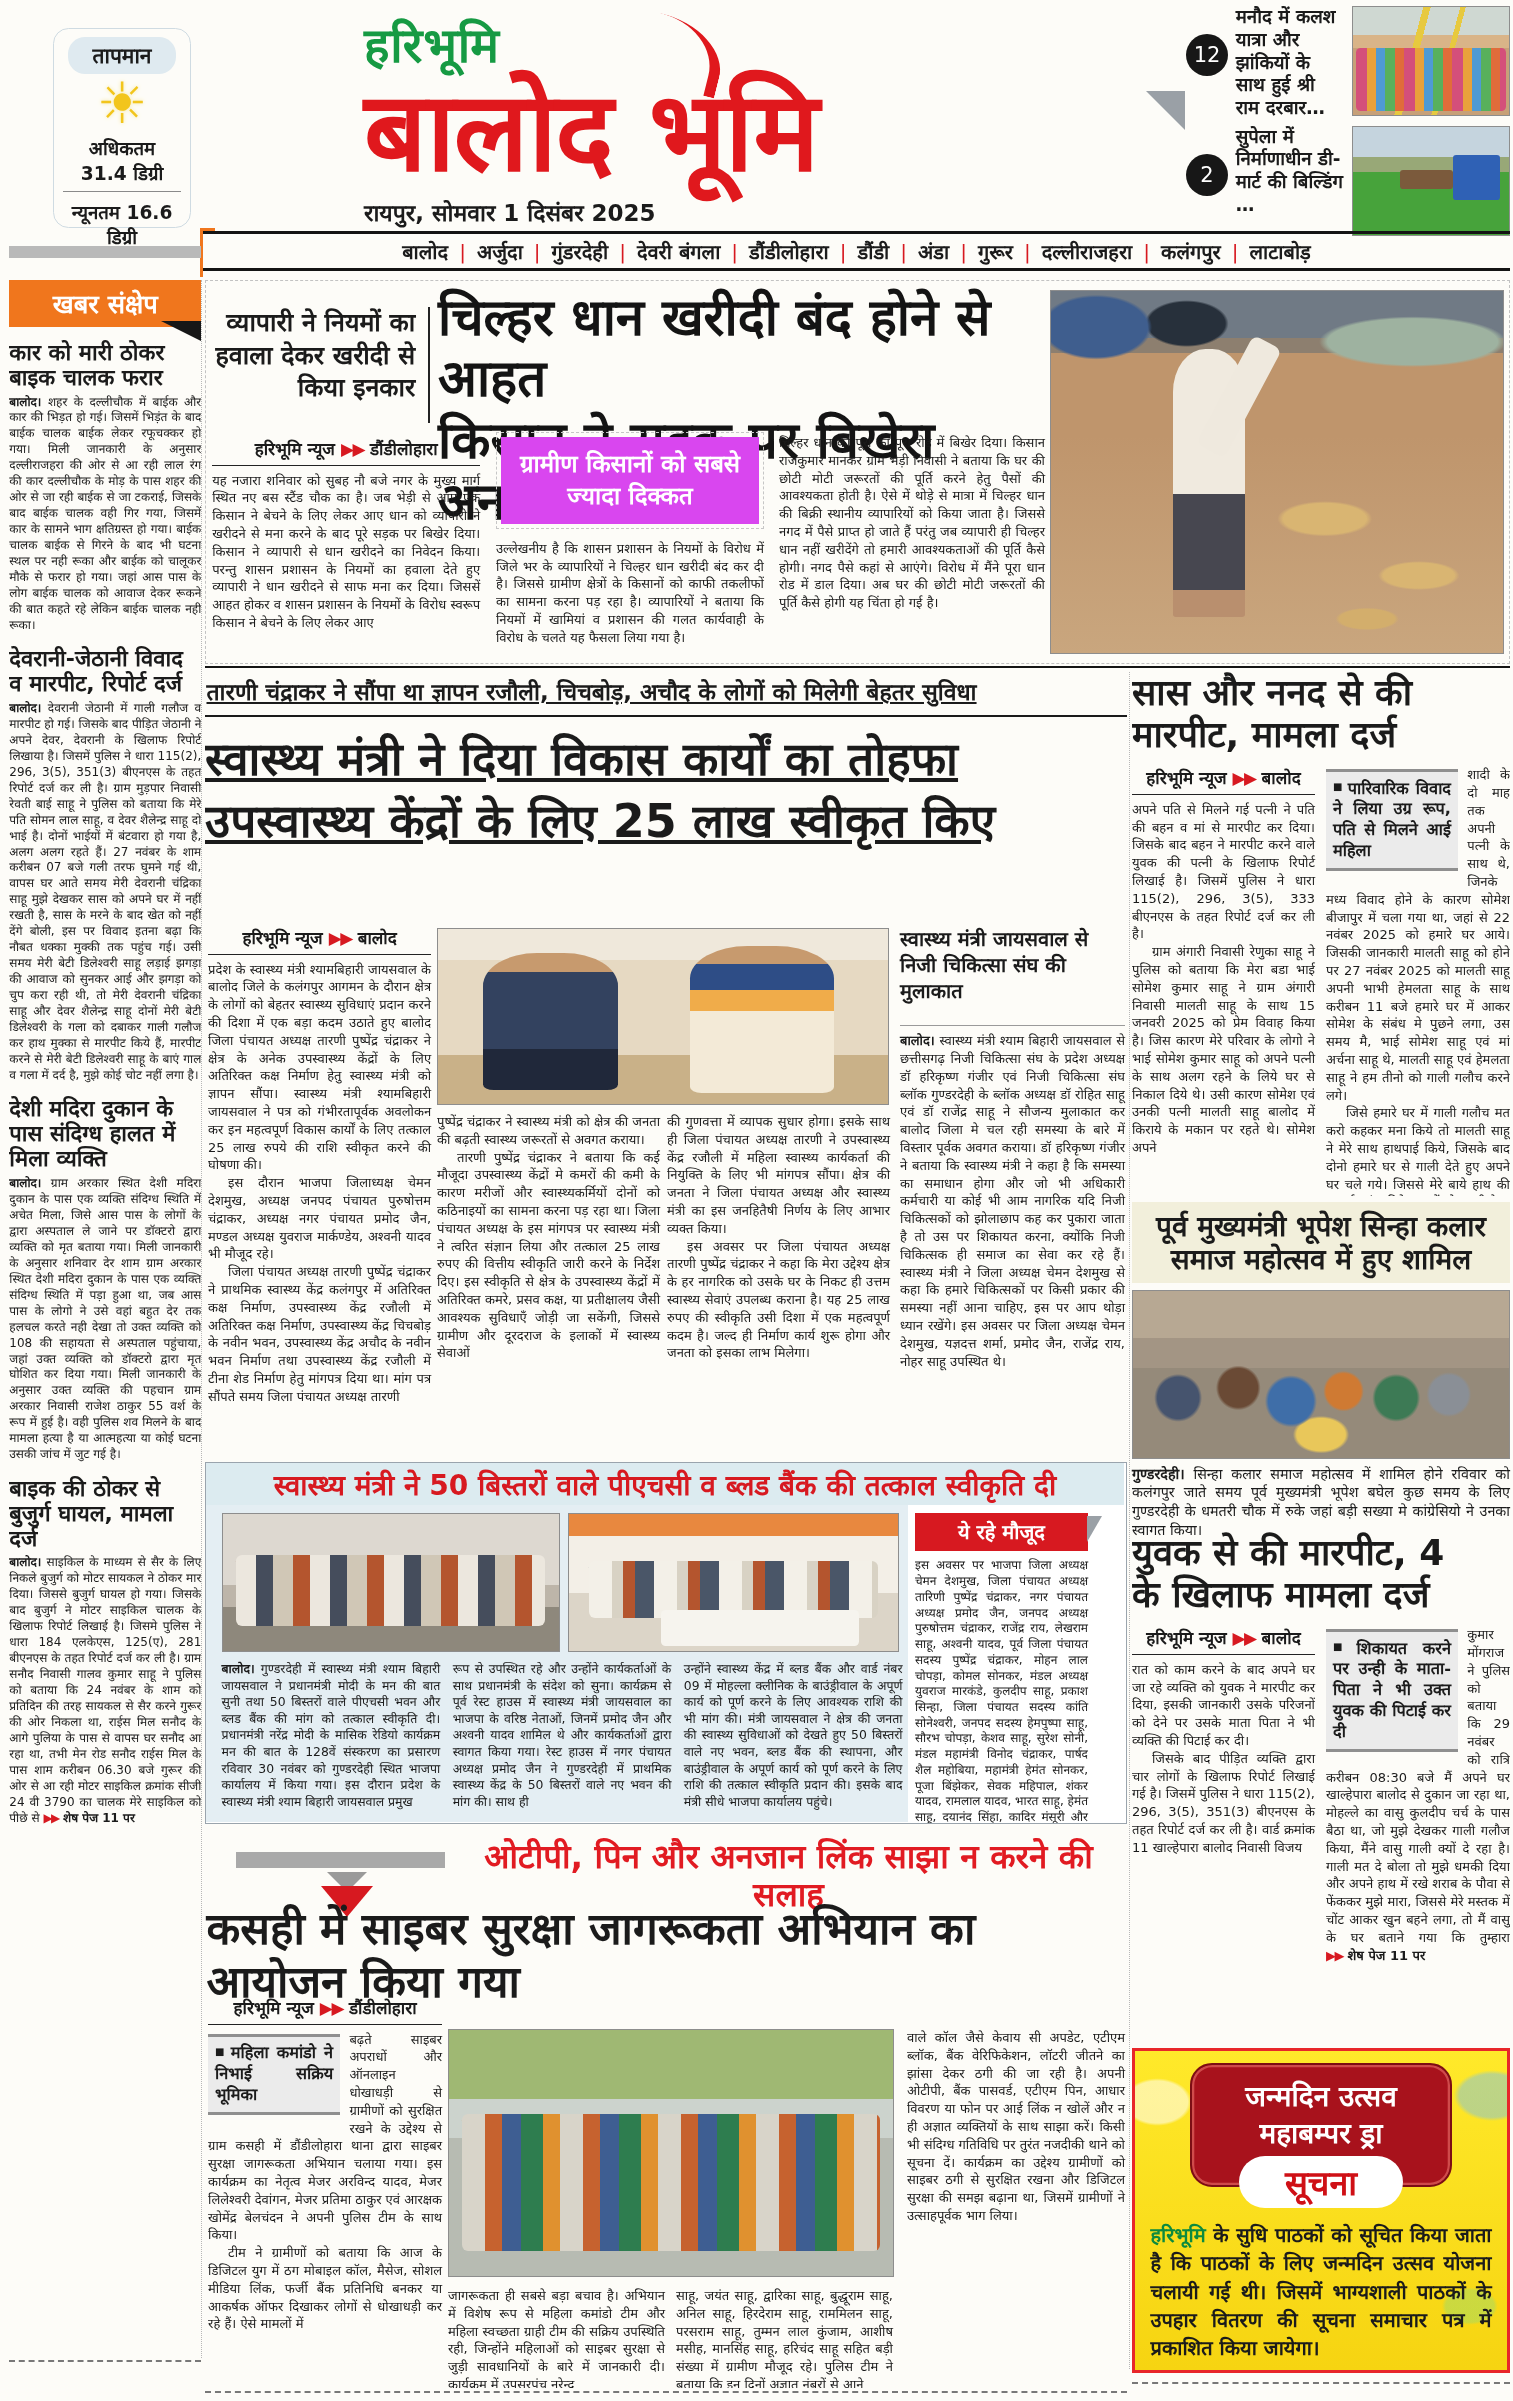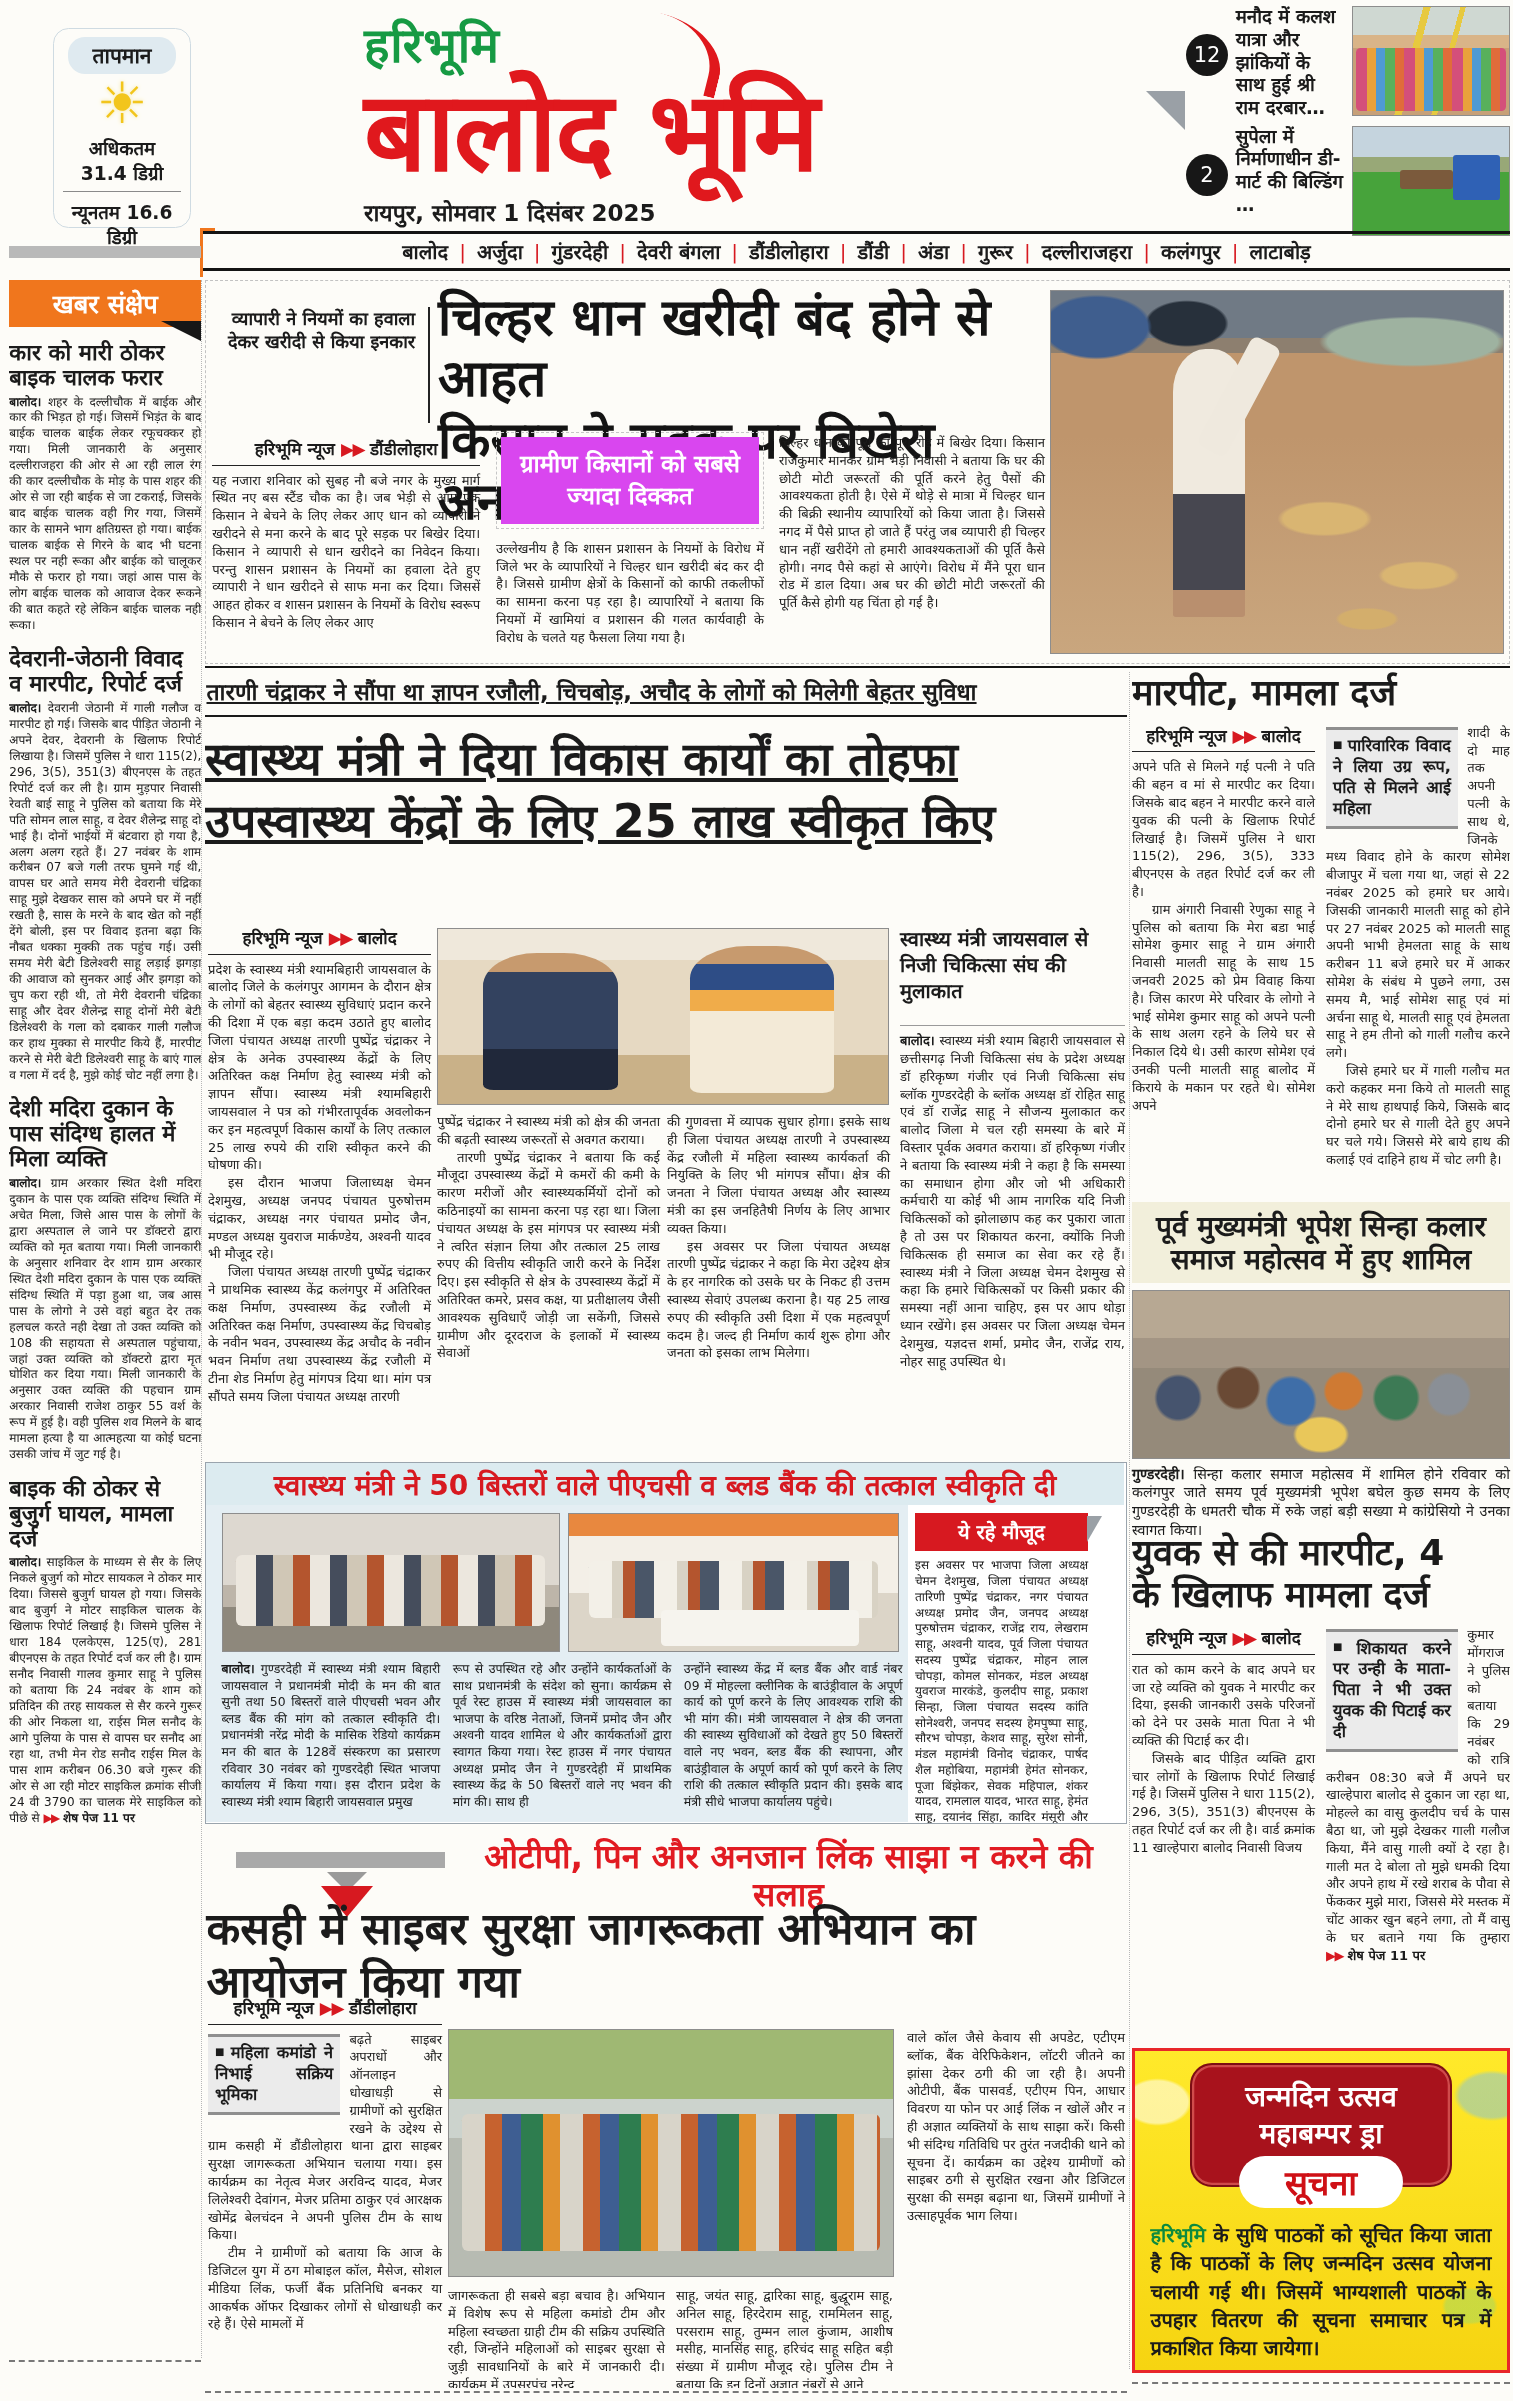--- a/index.html
+++ b/index.html
@@ -48,21 +48,21 @@
   .cont .arr{color:#d71920;letter-spacing:-1.5px;}
   
   .byline{font-weight:800;font-size:17px;text-align:center;padding-bottom:4.6px;border-bottom:1.5px solid #232323;margin-bottom:6px;}
   .byline .arr{color:#d71920;letter-spacing:-1.5px;}
   .btxt{font-size:13px;line-height:1.37;}
   .ind{text-indent:20px;}
   .pq{float:left;width:118px;background:#ebebeb;border-top:3.1px solid #8f8f8f;border-bottom:3.1px solid #8f8f8f;padding:6.2px 7px;margin:3.1px 9.3px 6.2px 0;font-weight:800;font-size:16.3px;line-height:1.28;}
   .pq .bullet{font-size:10px;vertical-align:3.1px;margin-right:3.9px;}
   
   .main-story{left:205px;top:280px;width:1305px;height:384px;border:0.8px dashed #c2c2c2;box-sizing:border-box;overflow:hidden;}
-  .ms-kicker{position:absolute;left:6.2px;top:26px;width:203px;font-size:18px;line-height:1.3;font-weight:800;text-align:right;padding-right:12.4px;border-right:2.3px solid #232323;height:116px;}
+  .ms-kicker{position:absolute;left:6.2px;top:26px;width:203px;font-size:25px;line-height:1.3;font-weight:800;text-align:right;padding-right:12.4px;border-right:2.3px solid #232323;height:116px;}
   .ms-headline{position:absolute;left:232px;top:6.2px;width:610px;font-size:51px;line-height:1.2;font-weight:800;color:#141414;}
   .ms-photo{left:844px;top:9.3px;width:454px;height:364px;}
   .ms-col1{position:absolute;left:6.2px;top:156px;width:268px;}
   .ms-col2{position:absolute;left:290px;top:153px;width:268px;}
   .ms-col3{position:absolute;left:573px;top:153px;width:266px;}
   .red-box{background:#d946ef;color:#fff;font-size:24px;line-height:1.3;font-weight:800;text-align:center;padding:12.4px 6.2px;outline:1.5px dashed #c6c6c6;outline-offset:4.6px;margin:3.1px 4.6px 15.5px;}
   
   .health{left:205px;top:672px;width:922px;height:784px;overflow:hidden;text-decoration:underline;}
   .h-kicker{font-size:23px;font-weight:800;padding:3.1px 1.5px 7.7px;border-bottom:2.3px solid #1a1a1a;}
   .h-headline{font-size:46px;line-height:1.35;font-weight:800;margin-top:11px;}
@@ -343,20 +343,21 @@
   <div class="cy-col2">
       <div class="btxt jt">जागरूकता ही सबसे बड़ा बचाव है। अभियान में विशेष रूप से महिला कमांडो टीम और महिला स्वच्छता ग्राही टीम की सक्रिय उपस्थिति रही, जिन्होंने महिलाओं को साइबर सुरक्षा से जुड़ी सावधानियों के बारे में जानकारी दी। कार्यक्रम में उपसरपंच नरेन्द्र</div>
     </div>
   <div class="cy-col3">
       <div class="btxt jt">साहू, जयंत साहू, द्वारिका साहू, बुद्धूराम साहू, अनिल साहू, हिरदेराम साहू, राममिलन साहू, परसराम साहू, तुम्मन लाल कुंजाम, आशीष मसीह, मानसिंह साहू, हरिचंद साहू सहित बड़ी संख्या में ग्रामीण मौजूद रहे। पुलिस टीम ने बताया कि इन दिनों अज्ञात नंबरों से आने</div>
     </div>
 </div>
 
 <div class="abs saas">
   <div class="r-headline">
+    <div>सास और ननद से की</div>
     <div>मारपीट, मामला दर्ज</div>
   </div>
   <div class="saas-cols" style="height:434px;">
     <div class="rc1">
       <div class="byline"><span>हरिभूमि न्यूज</span> <span class="arr">▶▶</span> <span>बालोद</span></div>
       <div class="btxt jt">अपने पति से मिलने गई पत्नी ने पति की बहन व मां से मारपीट कर दिया। जिसके बाद बहन ने मारपीट करने वाले युवक की पत्नी के खिलाफ रिपोर्ट लिखाई है। जिसमें पुलिस ने धारा 115(2), 296, 3(5), 333 बीएनएस के तहत रिपोर्ट दर्ज कर ली है।</div>
       <div class="btxt jt ind">ग्राम अंगारी निवासी रेणुका साहू ने पुलिस को बताया कि मेरा बडा भाई सोमेश कुमार साहू ने ग्राम अंगारी निवासी मालती साहू के साथ 15 जनवरी 2025 को प्रेम विवाह किया है। जिस कारण मेरे परिवार के लोगो ने भाई सोमेश कुमार साहू को अपने पत्नी के साथ अलग रहने के लिये घर से निकाल दिये थे। उसी कारण सोमेश एवं उनकी पत्नी मालती साहू बालोद में किराये के मकान पर रहते थे। सोमेश अपने</div>
     </div>
     <div class="rc2">
       <div class="btxt jt">

